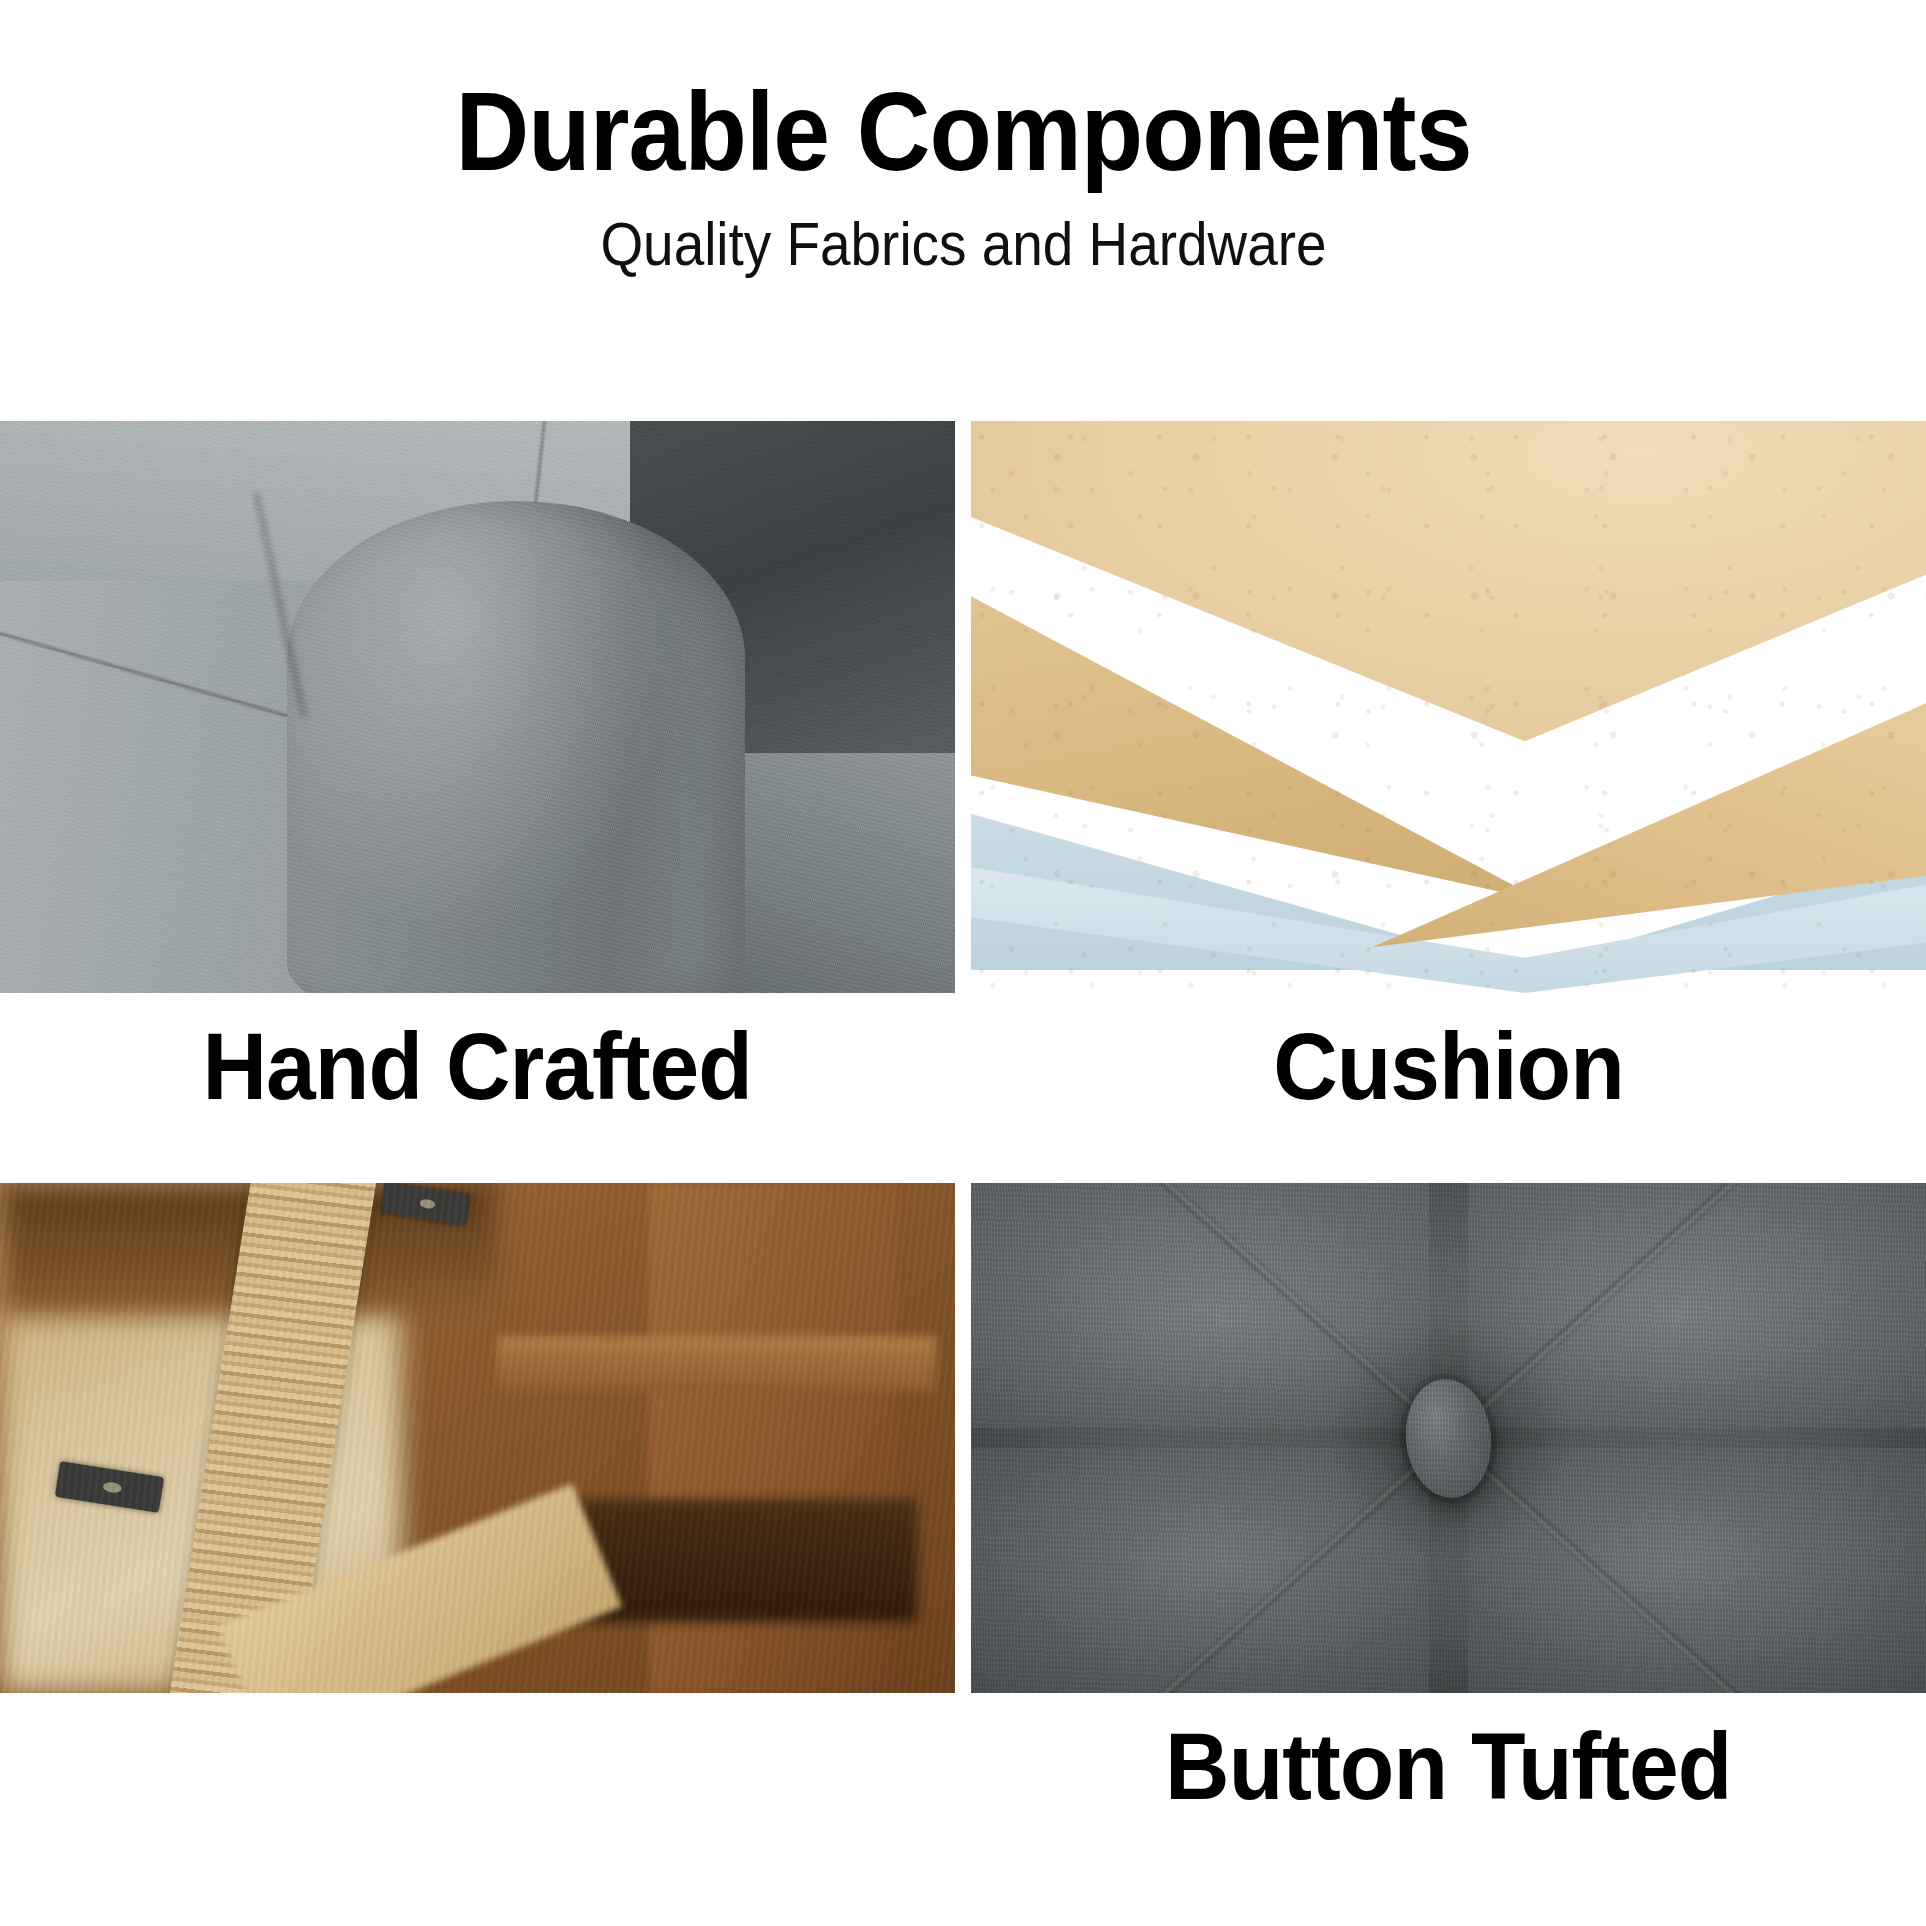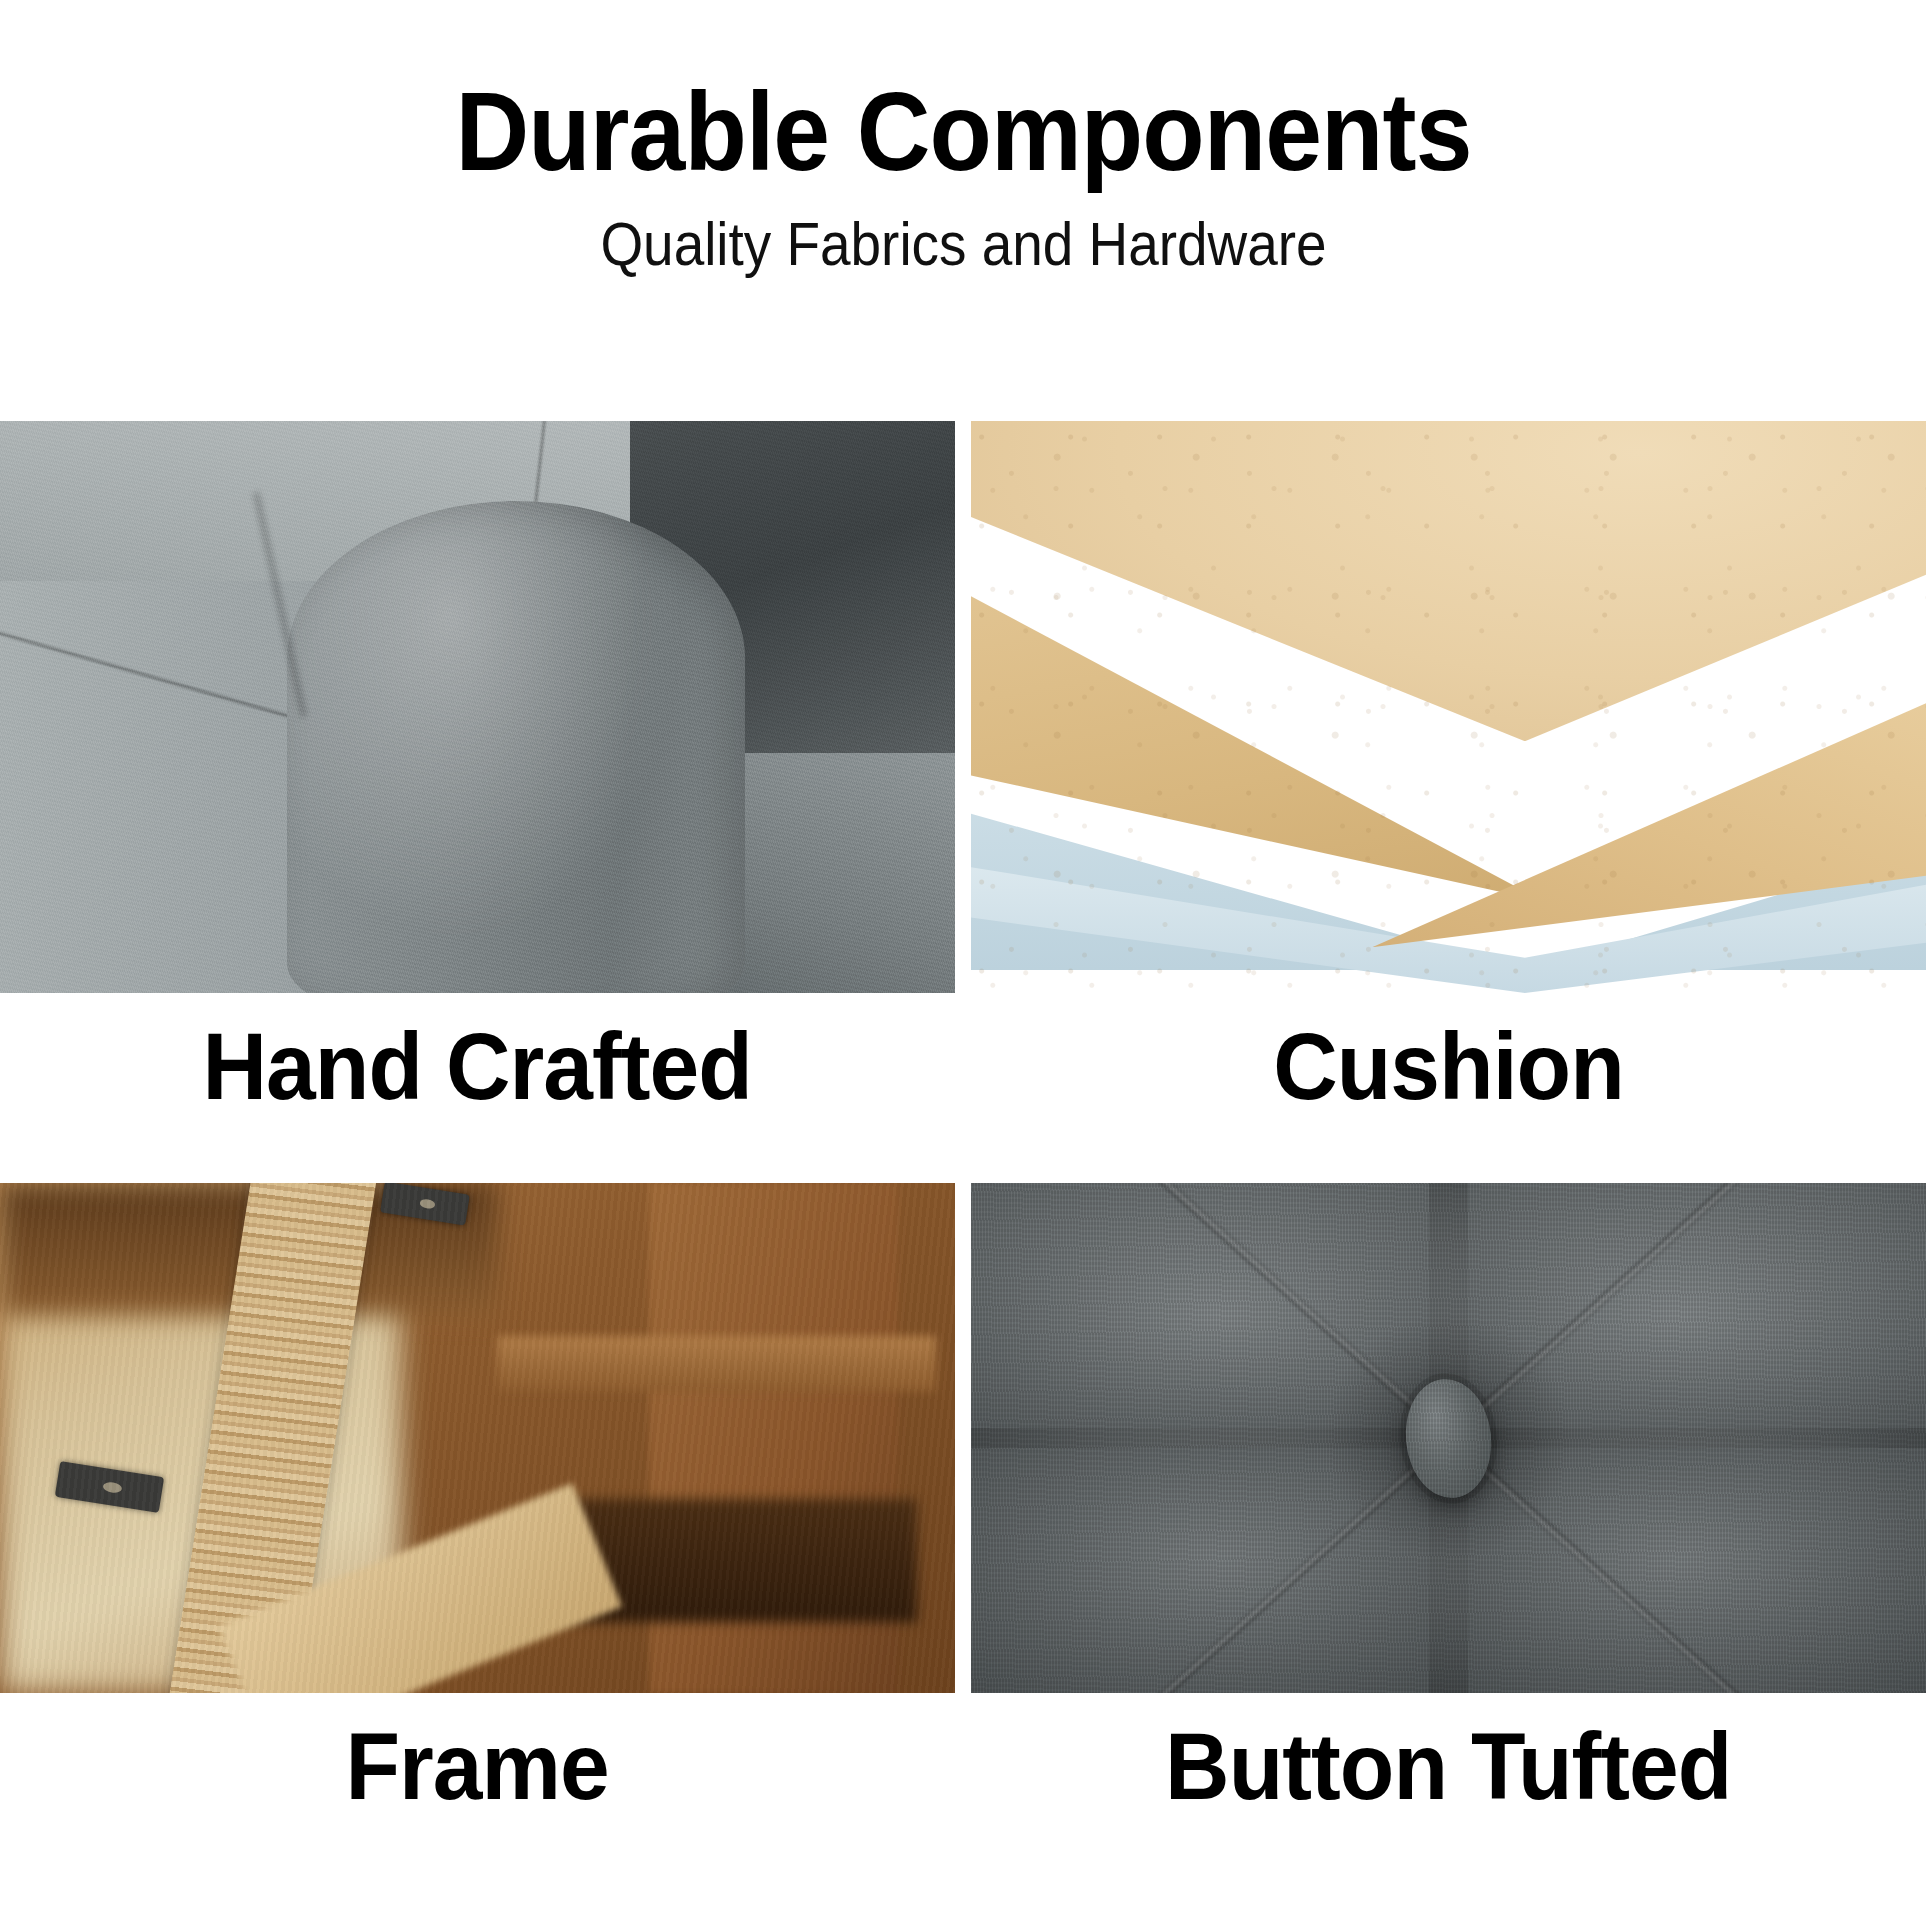--- a/index.html
+++ b/index.html
@@ -333,23 +333,20 @@
         <div class="tuft-shadow"></div>
         <div class="tuft-seam ts-1"></div>
         <div class="tuft-seam ts-2"></div>
         <div class="tuft-seam ts-3"></div>
         <div class="tuft-seam ts-4"></div>
         <div class="tuft-button"></div>
         <div class="tuft-tex"></div>
       </div>
     </div>
 
-    <div class="caption c1r2">
-      <span>Frame</span>
-    </div>
 
     <div class="caption c3r2">
       <span>Button Tufted</span>
     </div>
 
   </div>
 </div>
 
 
 </body></html>

